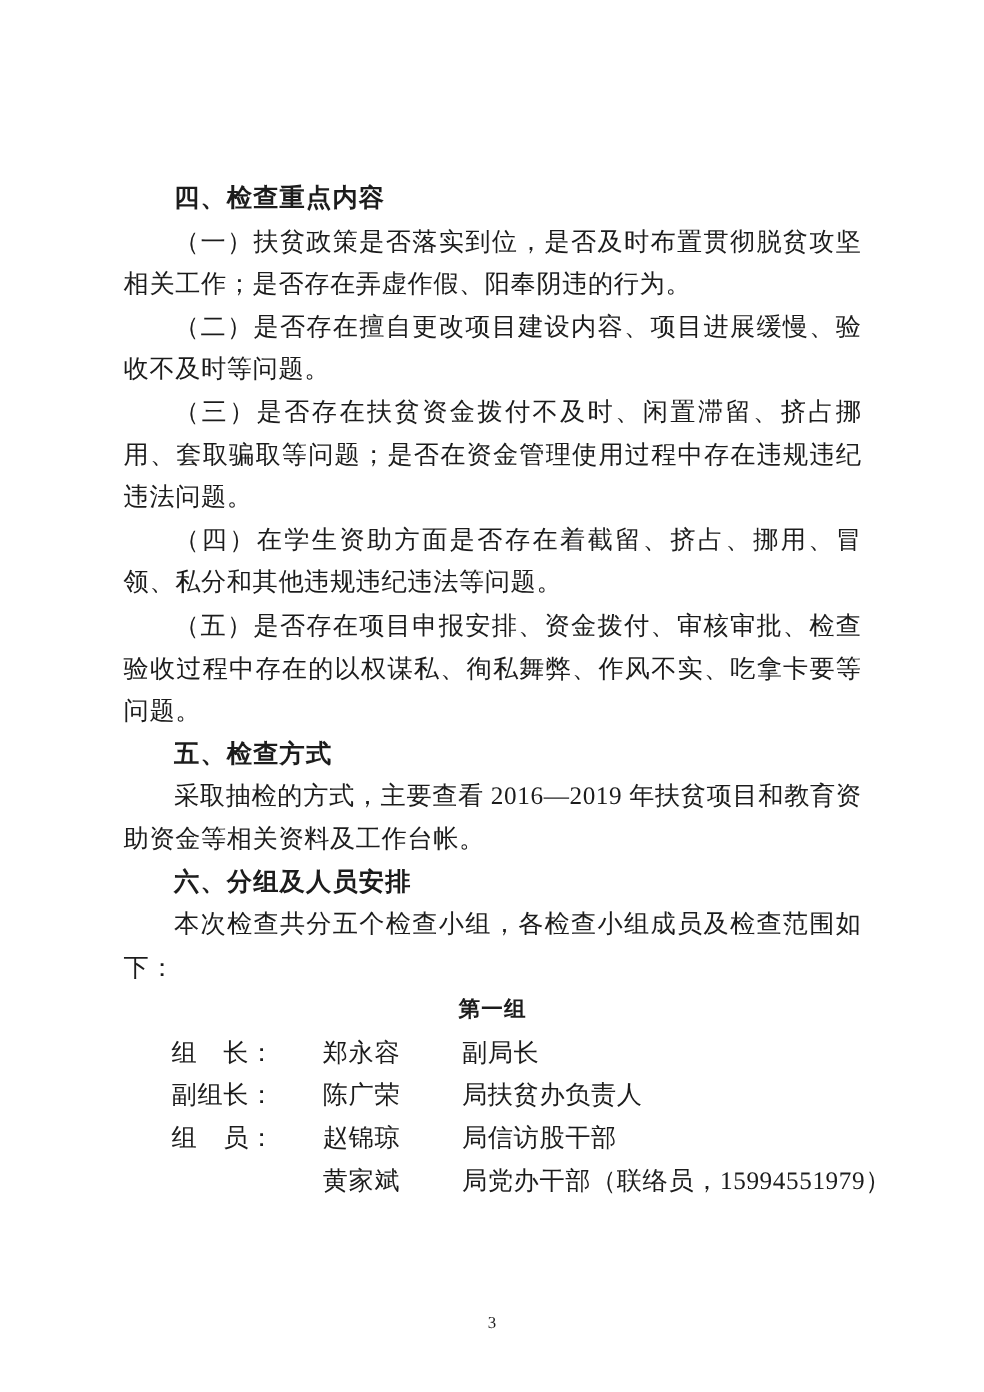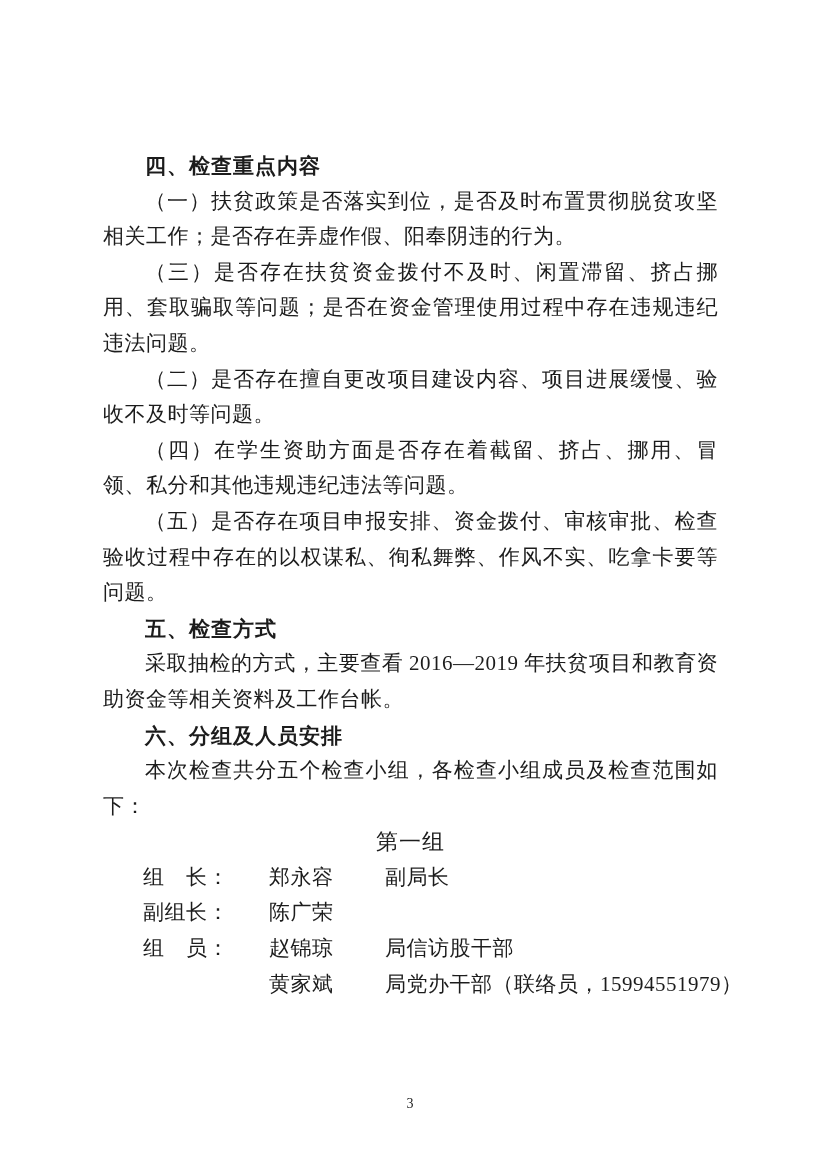--- a/index.html
+++ b/index.html
@@ -36,23 +36,23 @@
   }
   p.body {
     margin: 0;
     text-indent: 2em;
     text-align: justify;
     text-justify: inter-character;
     text-align-last: left;
   }
   h3.group-title {
     margin: 0;
-    font-size: 22px;
+    font-size: 18px;
     line-height: 35.6px;
-    font-weight: 400;
+    font-weight: 700;
     text-align: center;
     font-family: "Liberation Sans", "DejaVu Sans", sans-serif;
     letter-spacing: 1px;
   }
   .member {
     display: flex;
     padding-left: 40px;
     line-height: 35.6px;
     white-space: nowrap;
     gap: 30px;
@@ -83,41 +83,42 @@
   }
 </style>
 </head>
 <body>
 
 <div class="page">
   <div class="content">
 
     <h2 class="sec">四、检查重点内容</h2>
     <p class="body">（一）扶贫政策是否落实到位，是否及时布置贯彻脱贫攻坚相关工作；是否存在弄虚作假、阳奉阴违的行为。</p>
+    <p class="body">（二）是否存在擅自更改项目建设内容、项目进展缓慢、验收不及时等问题。</p>
     <p class="body">（三）是否存在扶贫资金拨付不及时、闲置滞留、挤占挪用、套取骗取等问题；是否在资金管理使用过程中存在违规违纪违法问题。</p>
-    <p class="body">（二）是否存在擅自更改项目建设内容、项目进展缓慢、验收不及时等问题。</p>
     <p class="body">（四）在学生资助方面是否存在着截留、挤占、挪用、冒领、私分和其他违规违纪违法等问题。</p>
     <p class="body">（五）是否存在项目申报安排、资金拨付、审核审批、检查验收过程中存在的以权谋私、徇私舞弊、作风不实、吃拿卡要等问题。</p>
 
     <h2 class="sec">五、检查方式</h2>
     <p class="body">采取抽检的方式，主要查看 2016—2019 年扶贫项目和教育资助资金等相关资料及工作台帐。</p>
 
     <h2 class="sec">六、分组及人员安排</h2>
     <p class="body">本次检查共分五个检查小组，各检查小组成员及检查范围如下：</p>
 
     <h3 class="group-title">第一组</h3>
 
     <div class="member">
       <span class="role">组　长：</span>
       <span class="name">郑永容</span>
       <span class="mtitle">副局长</span>
     </div>
     <div class="member">
       <span class="role">副组长：</span>
       <span class="name">陈广荣</span>
+      <span class="mtitle">局扶贫办负责人</span>
     </div>
     <div class="member">
       <span class="role">组　员：</span>
       <span class="name">赵锦琼</span>
       <span class="mtitle">局信访股干部</span>
     </div>
     <div class="member">
       <span class="role"></span>
       <span class="name">黄家斌</span>
       <span class="mtitle">局党办干部（联络员，15994551979）</span>

